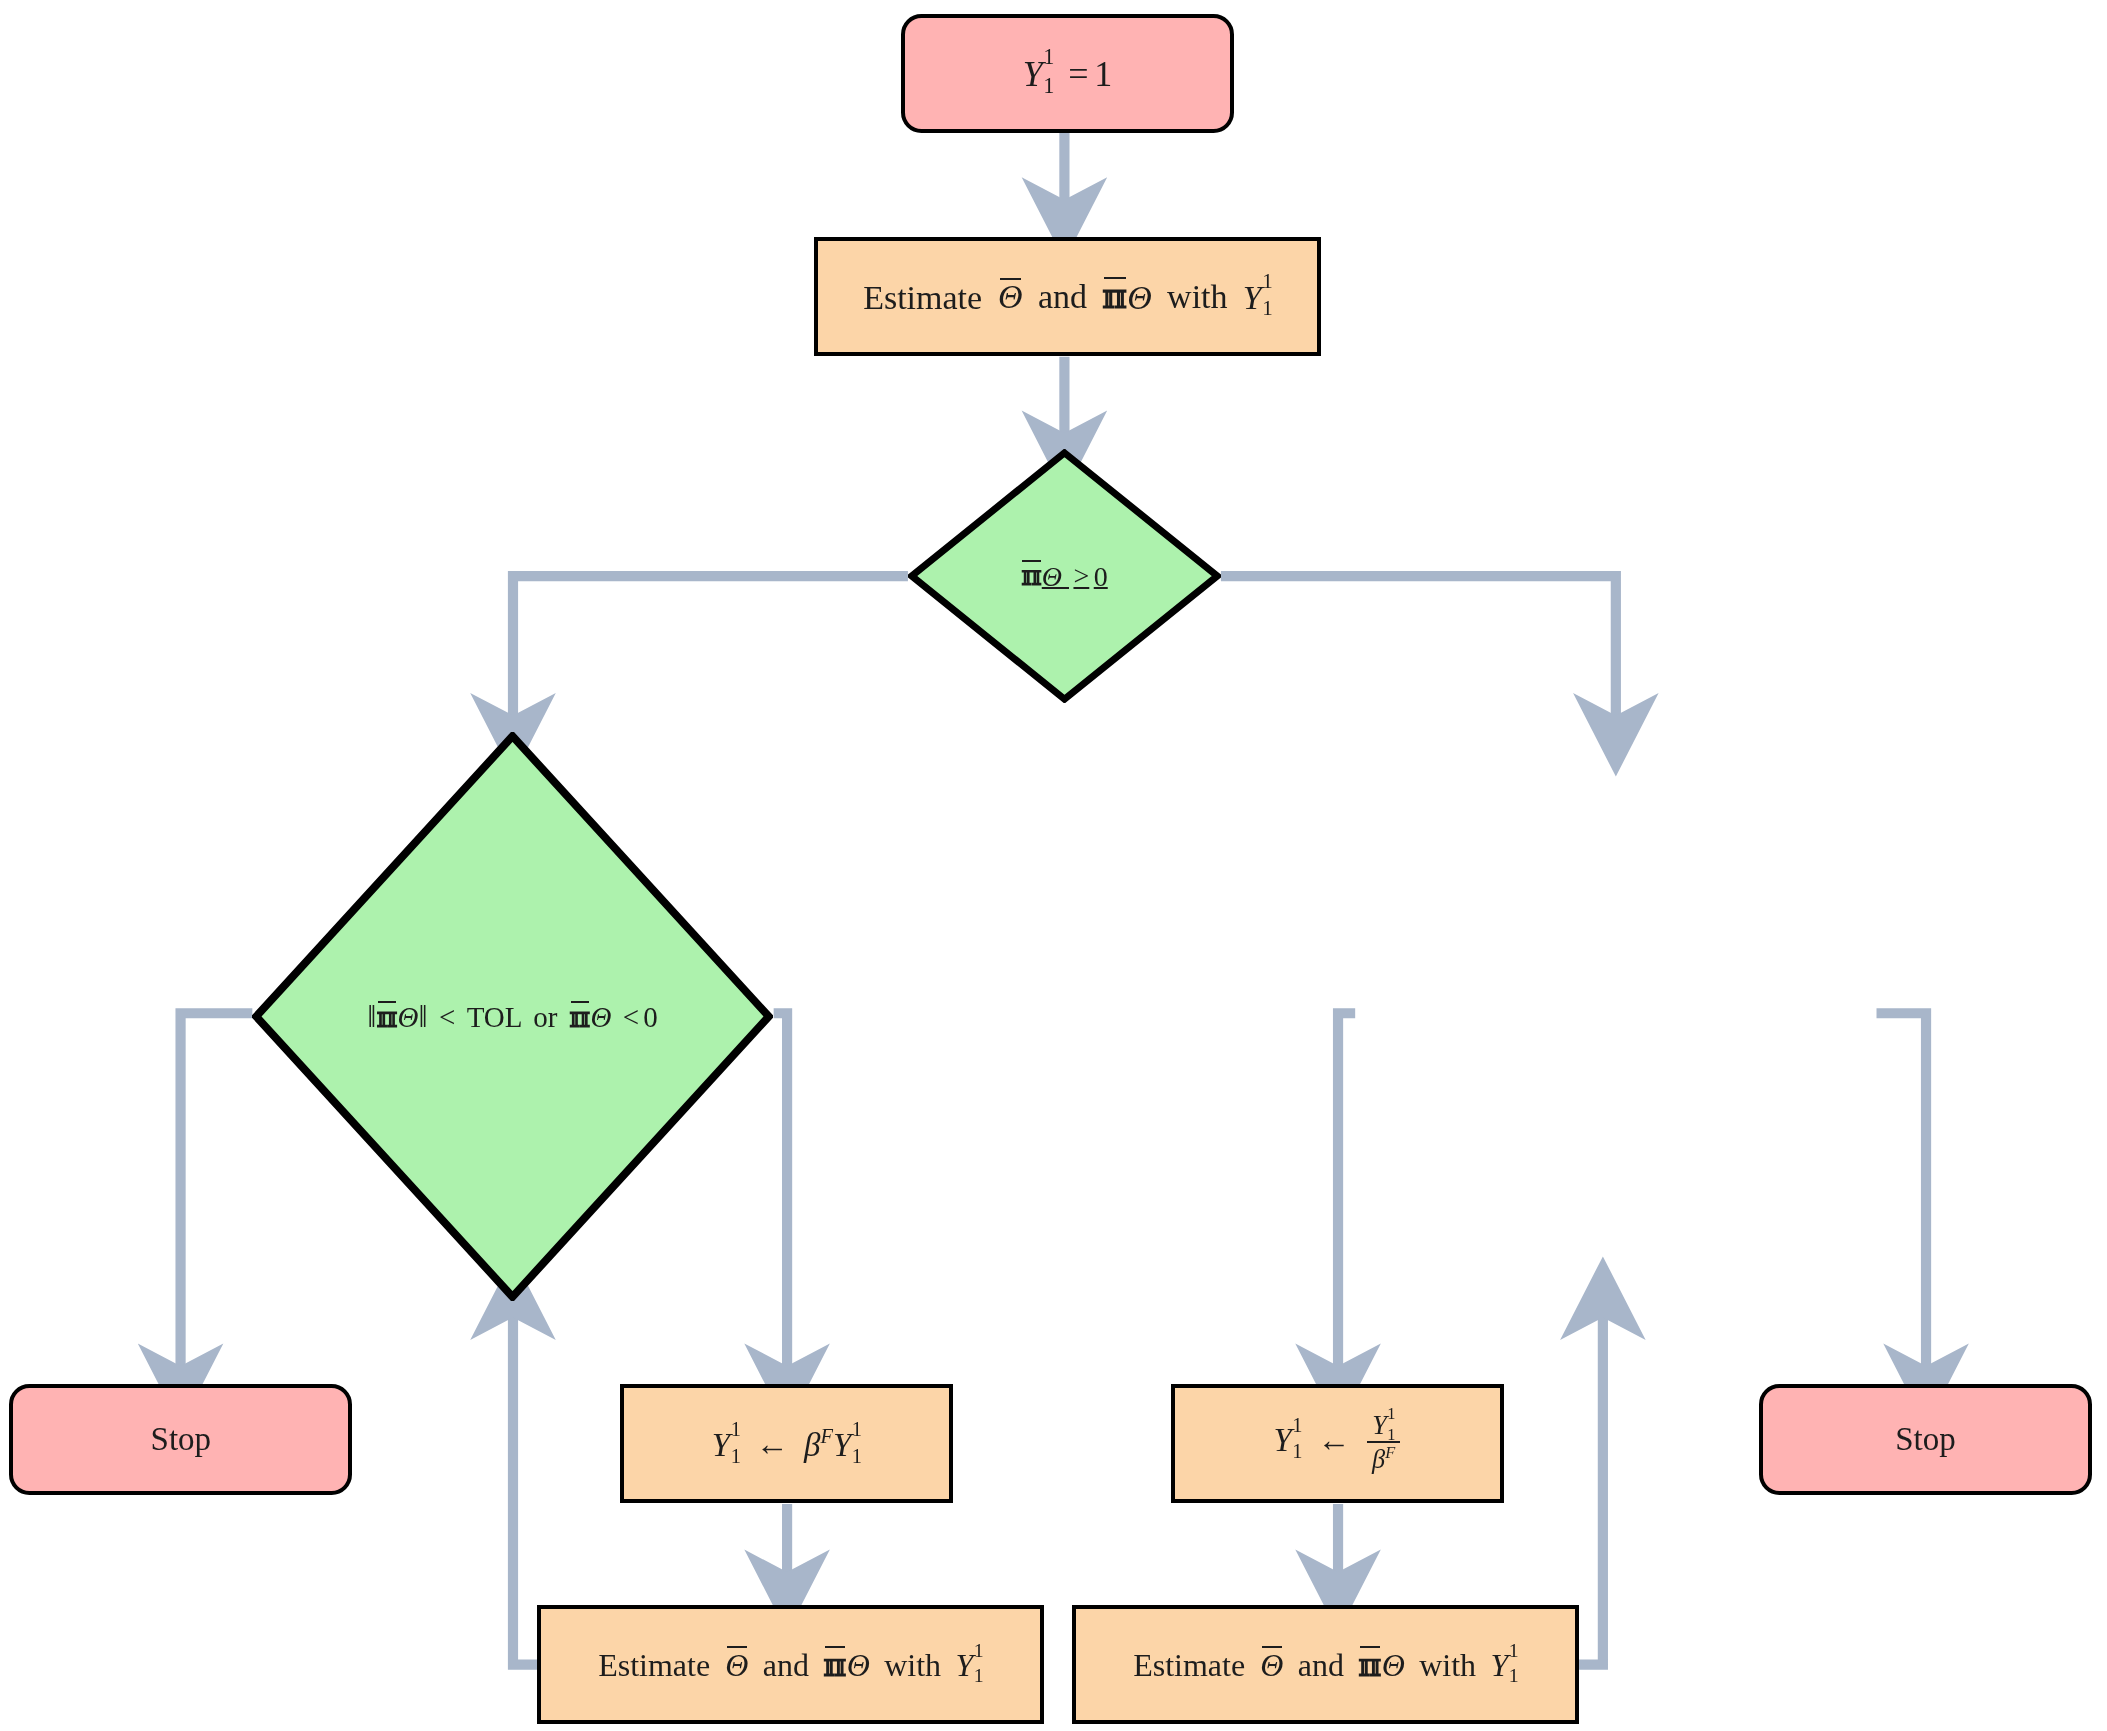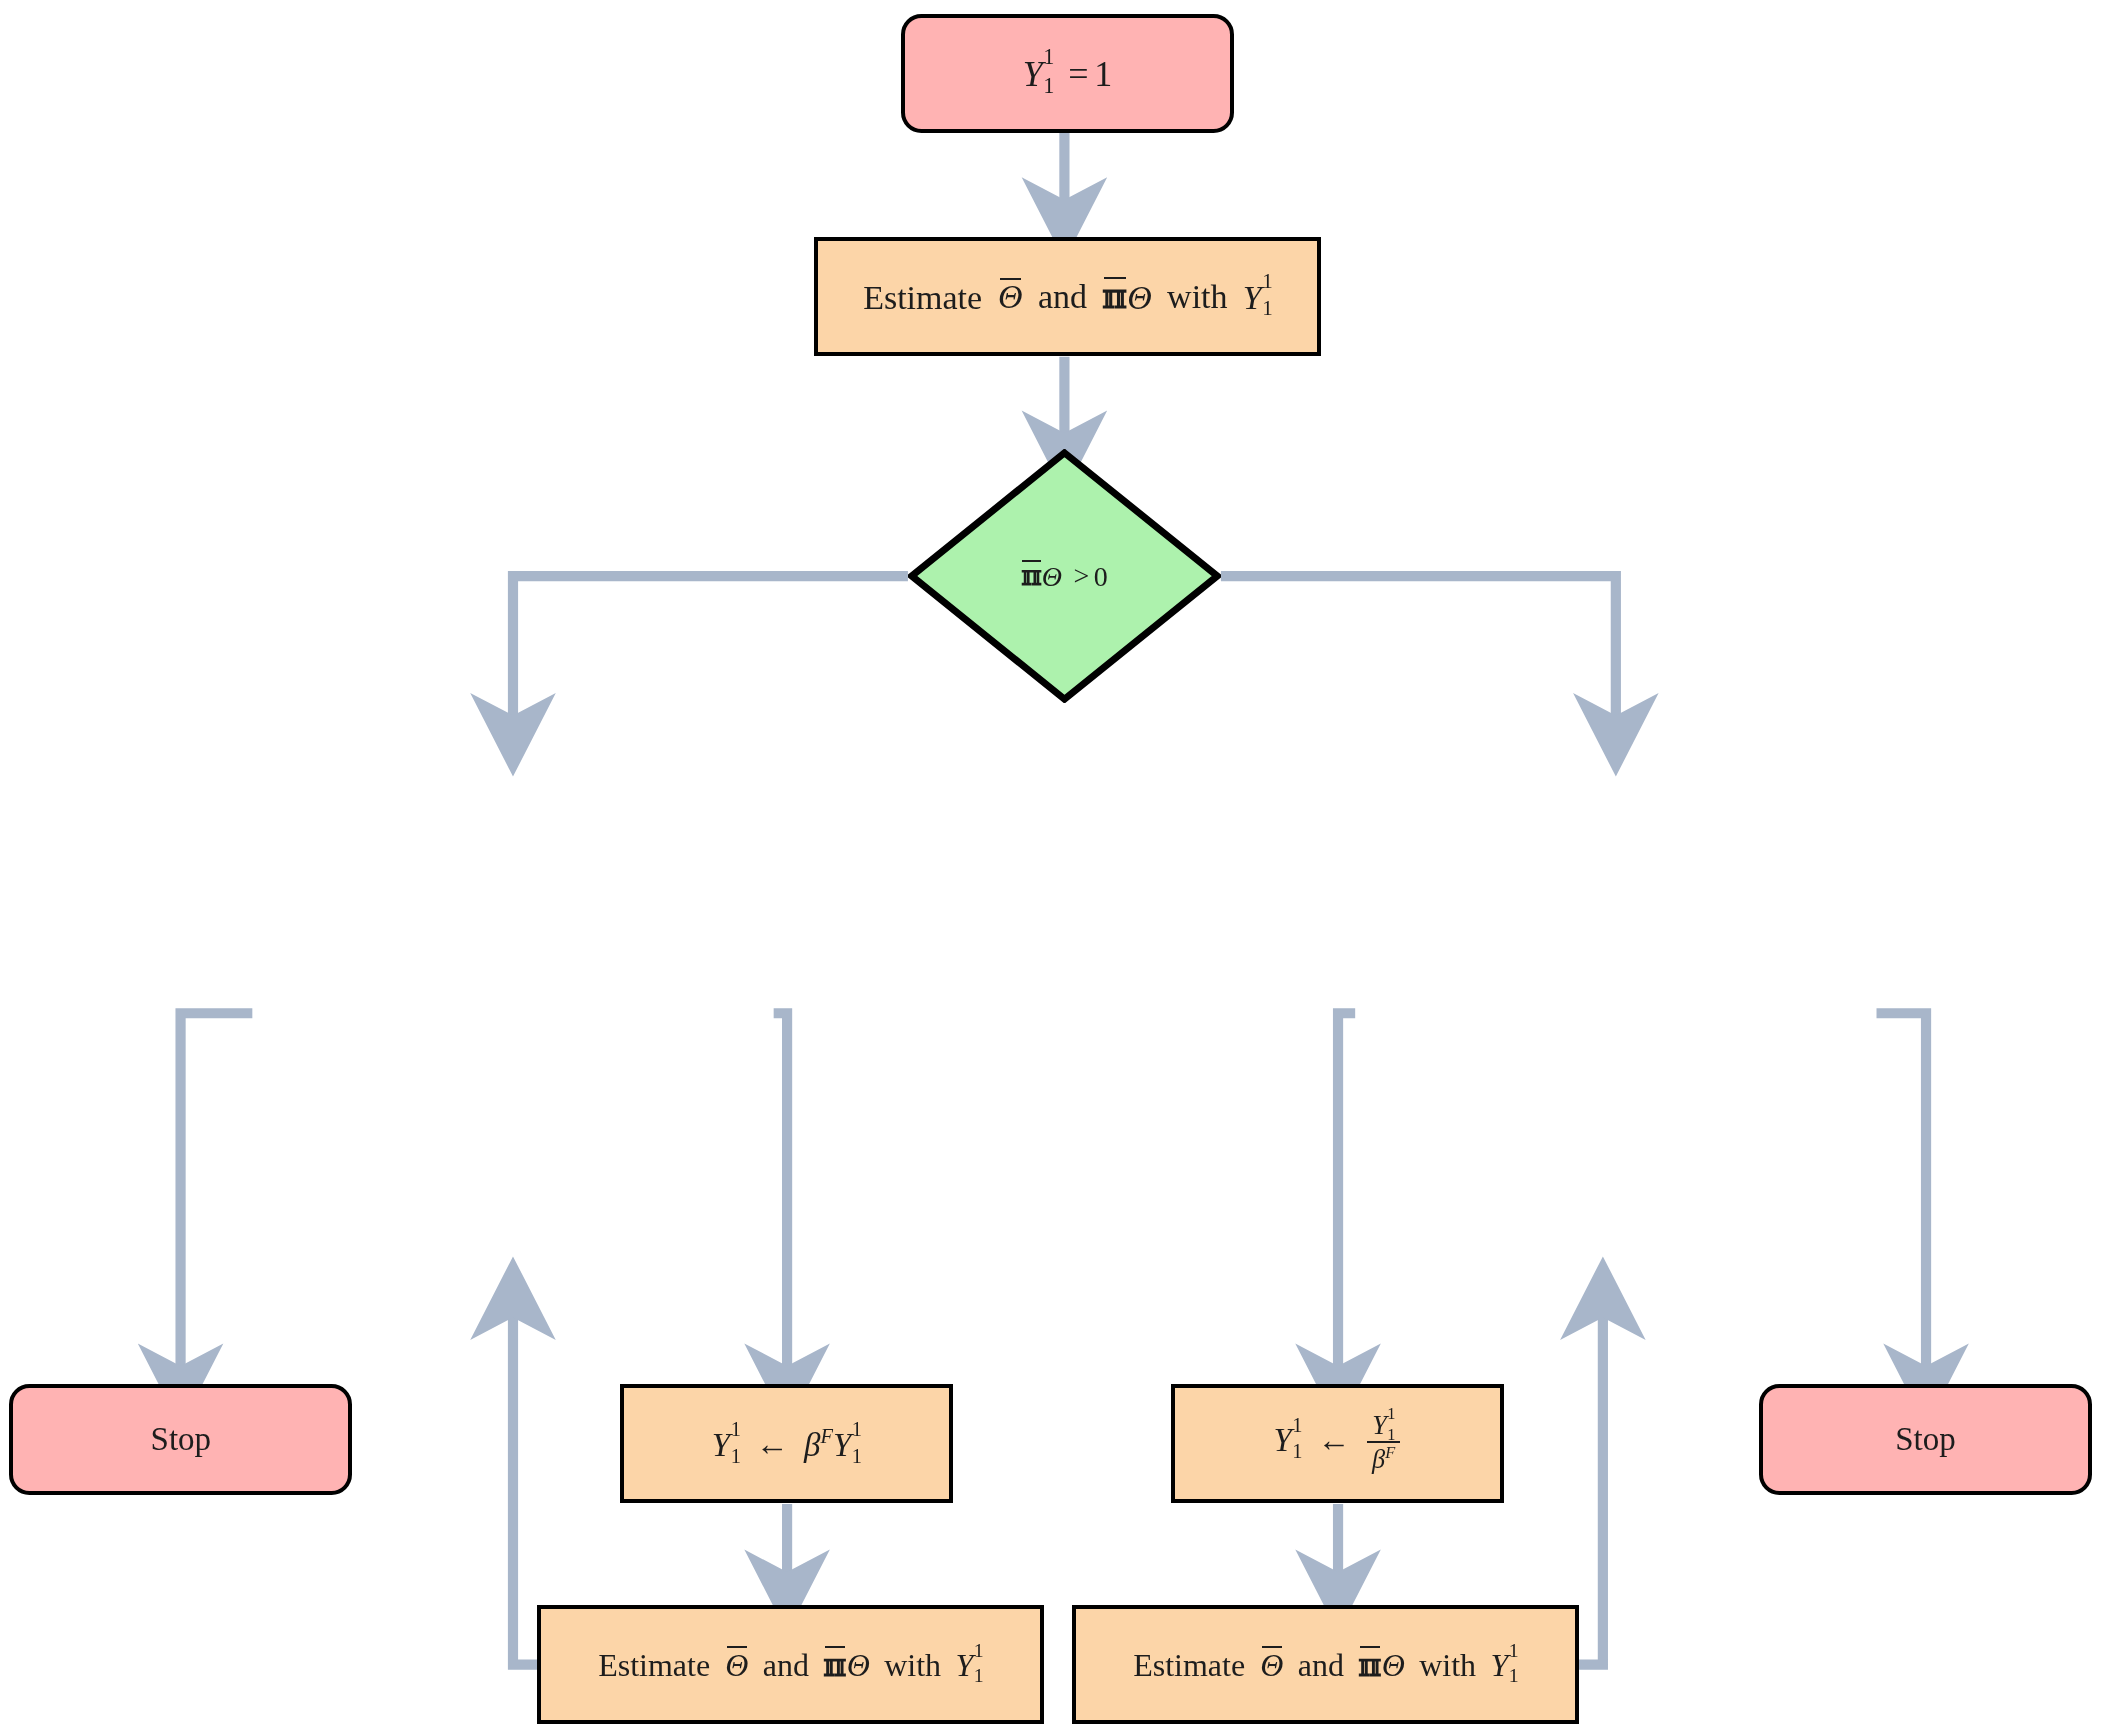--- a/index.html
+++ b/index.html
@@ -175,26 +175,39 @@
       <span class="ovb"><span class="frak">ℼ</span></span><span class="it">Θ</span>
       <span style="padding:0 .20em;">with</span>
       <span class="it">Υ</span><span class="supsub"><span class="sp">1</span><span class="sb">1</span></span>
     </span>
   </div>
 
   <div class="diamond-wrap" style="left:908px; top:449px; width:313px; height:254px;">
     <svg width="313" height="254" viewBox="0 0 676 548">
       <polygon points="338,8 668,274 338,540 8,274" fill="#adf2ad" stroke="#000000" stroke-width="15"></polygon>
     </svg>
-    <span class="diamond-label mtxt" style="font-size:28px;">
+    <span class="diamond-label mtxt" style="font-size:28px;text-decoration:underline;">
       <span class="ovb"><span class="frak">ℼ</span></span><span class="it">Θ</span>
       <span style="padding:0 .16em;">&gt;</span>0
     </span>
   </div>
 
+  <div class="diamond-wrap" style="left:252px; top:732px; width:521px; height:569px;">
+    <svg width="521" height="569" viewBox="0 0 1126 1230">
+      <polygon points="563,9 1117,615 563,1221 9,615" fill="#adf2ad" stroke="#000000" stroke-width="17"></polygon>
+    </svg>
+    <span class="diamond-label mtxt" style="font-size:29px;">
+      <span class="norm">‖</span><span class="ovb"><span class="frak">ℼ</span></span><span class="it">Θ</span><span class="norm">‖</span>
+      <span style="padding:0 .14em;">&lt;</span>
+      <span>TOL</span>
+      <span style="padding:0 .16em;">or</span>
+      <span class="ovb"><span class="frak">ℼ</span></span><span class="it">Θ</span>
+      <span style="padding:0 .14em;">&lt;</span>0
+    </span>
+  </div>
 
 
   <div class="node rounded-node fill-pink" style="left:9.3px; top:1384px; width:343px; height:111px; font-size:33px;">
     <span class="mtxt">Stop</span>
   </div>
 
   <div class="node rounded-node fill-pink" style="left:1759px; top:1384px; width:333px; height:111px; font-size:33px;">
     <span class="mtxt">Stop</span>
   </div>
 

